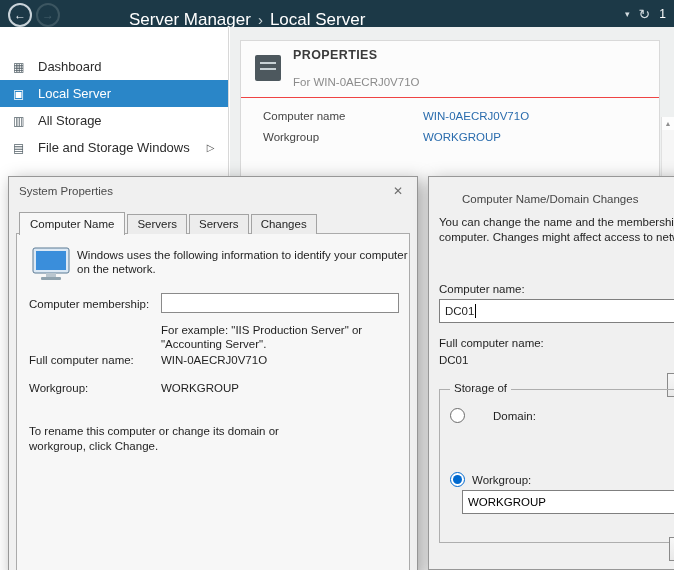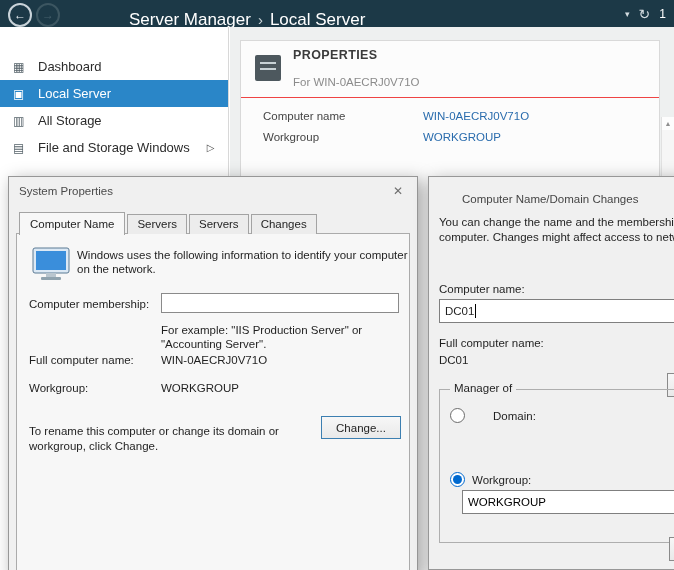--- a/index.html
+++ b/index.html
@@ -203,40 +203,39 @@
       <div class="sp-example">For example: "IIS Production Server" or "Accounting Server".</div>
       <div class="kv kv1">
         <span class="k">Full computer name:</span>
         <span class="v">WIN-0AECRJ0V71O</span>
       </div>
       <div class="kv kv2">
         <span class="k">Workgroup:</span>
         <span class="v">WORKGROUP</span>
       </div>
       <div class="sp-rename">To rename this computer or change its domain or workgroup, click Change.</div>
-      <button class="btn change focused">Change...</button>
     </div>
   </section>
 
   <section class="dialog namedlg">
     <div class="nd-title">Computer Name/Domain Changes</div>
     <div class="nd-intro">
       <div>You can change the name and the membership o</div>
       <div>computer. Changes might affect access to netwo</div>
     </div>
     <label class="nd-cn-label">Computer name:</label>
     <div class="nd-input">
       <span>DC01</span>
         <span class="caret-line"></span>
     </div>
     <div class="nd-fcn-label">Full computer name:</div>
     <div class="nd-fcn-value">DC01</div>
     <button class="btn more"></button>
     <div class="groupbox">
-      <span class="group-label">Manager of</span>
+      <span class="group-label">Storage of</span>
       <div class="radio-row r-domain">
         <span class="radio"></span>
         <span>Domain:</span>
       </div>
       <div class="radio-row r-wg">
         <span class="radio checked"></span>
         <span>Workgroup:</span>
       </div>
       <input class="wg-input" type="text" value="WORKGROUP" style="">
     </div>

